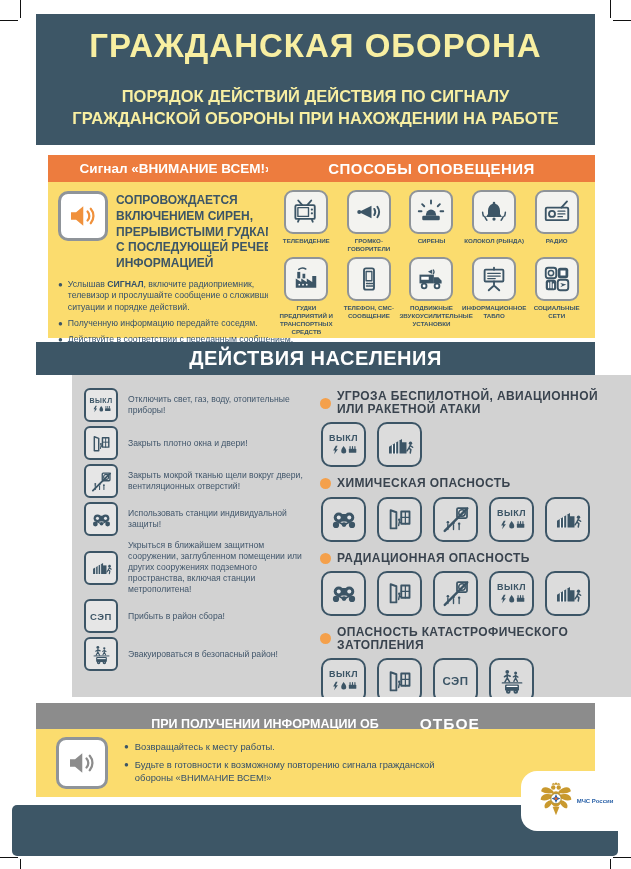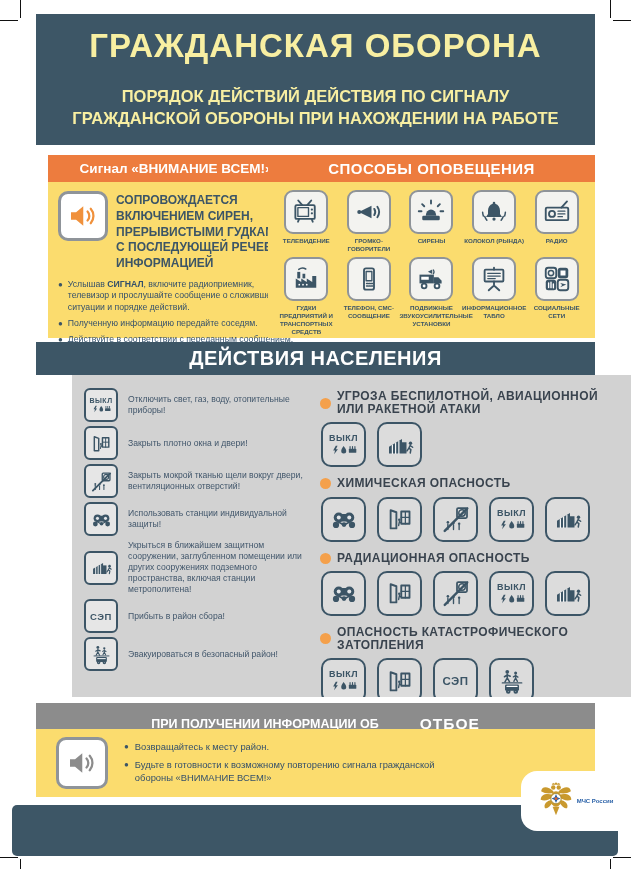--- a/index.html
+++ b/index.html
@@ -564,21 +564,21 @@
   <div class="ac-body">
     <div class="spk-box" style="width:52px;height:52px;" id="allclear-speaker">
         <svg viewBox="0 0 24 24">
           <path d="M3,9.2 h3.8 l5.4,-4.6 v14.8 l-5.4,-4.6 H3 z" fill="#8C8C8C"></path>
           <path d="M15.4,8.6 a5,5 0 0 1 0,6.8 M17.8,6.6 a8.2,8.2 0 0 1 0,10.8" stroke="#8C8C8C" stroke-width="1.7" fill="none" stroke-linecap="round"></path>
         </svg>
       </div>
     <div class="ac-bullets" id="allclear-bullets">
         <div class="bullet">
           <span class="bdot">●</span>
-          <span>Возвращайтесь к месту район.</span>
+          <span>Возвращайтесь к месту работы.</span>
         </div>
         <div class="bullet">
           <span class="bdot">●</span>
           <span>Будьте в готовности к возможному повторению сигнала гражданской обороны «ВНИМАНИЕ ВСЕМ!»</span>
         </div>
       </div>
   </div>
 
   <div class="footer-bar"></div>
   <div class="emblem-plate">

